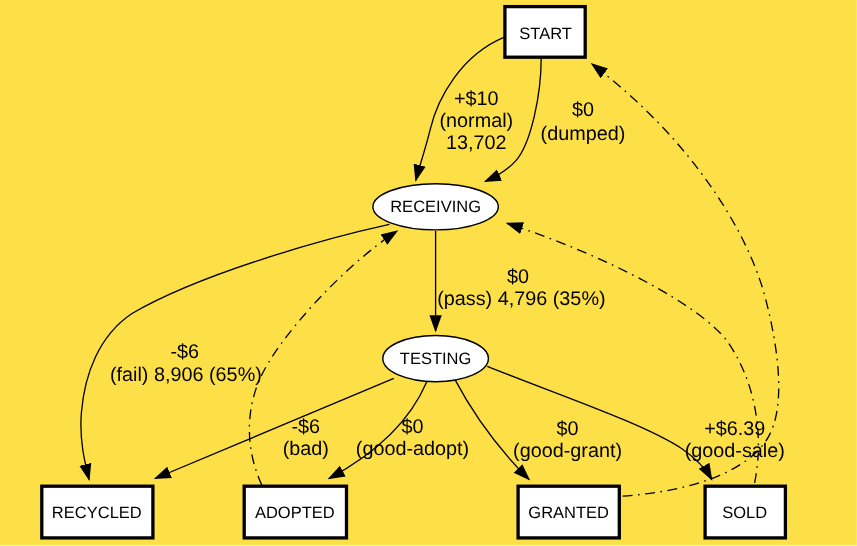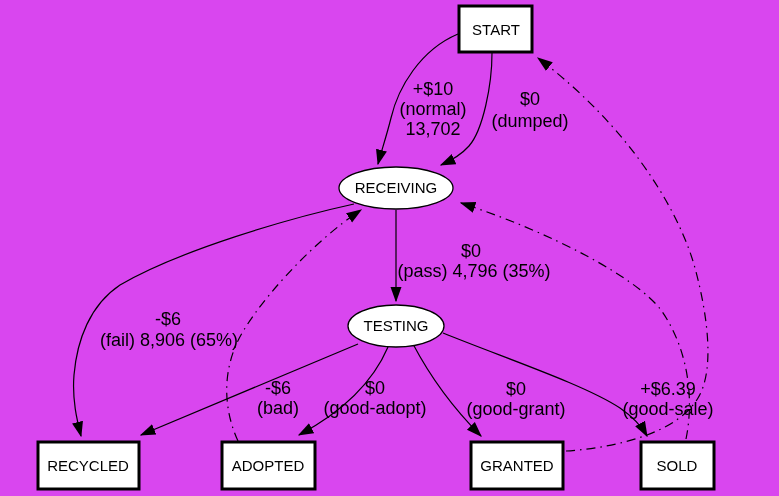--- a/index.html
+++ b/index.html
@@ -4,21 +4,21 @@
 <style>
   html, body {
     margin: 0;
     padding: 0;
     background: #ffffff;
   }
   .stage {
     position: relative;
     width: 779px;
     height: 496px;
-    background: #d946ef;
+    background: #fde047;
     font-family: "Liberation Sans", sans-serif;
   }
   svg { display: block; }
   .edge {
     fill: none;
     stroke: #000000;
     stroke-width: 1.2;
   }
   .edge.dashdot {
     stroke-dasharray: 9 5 1.5 5;

